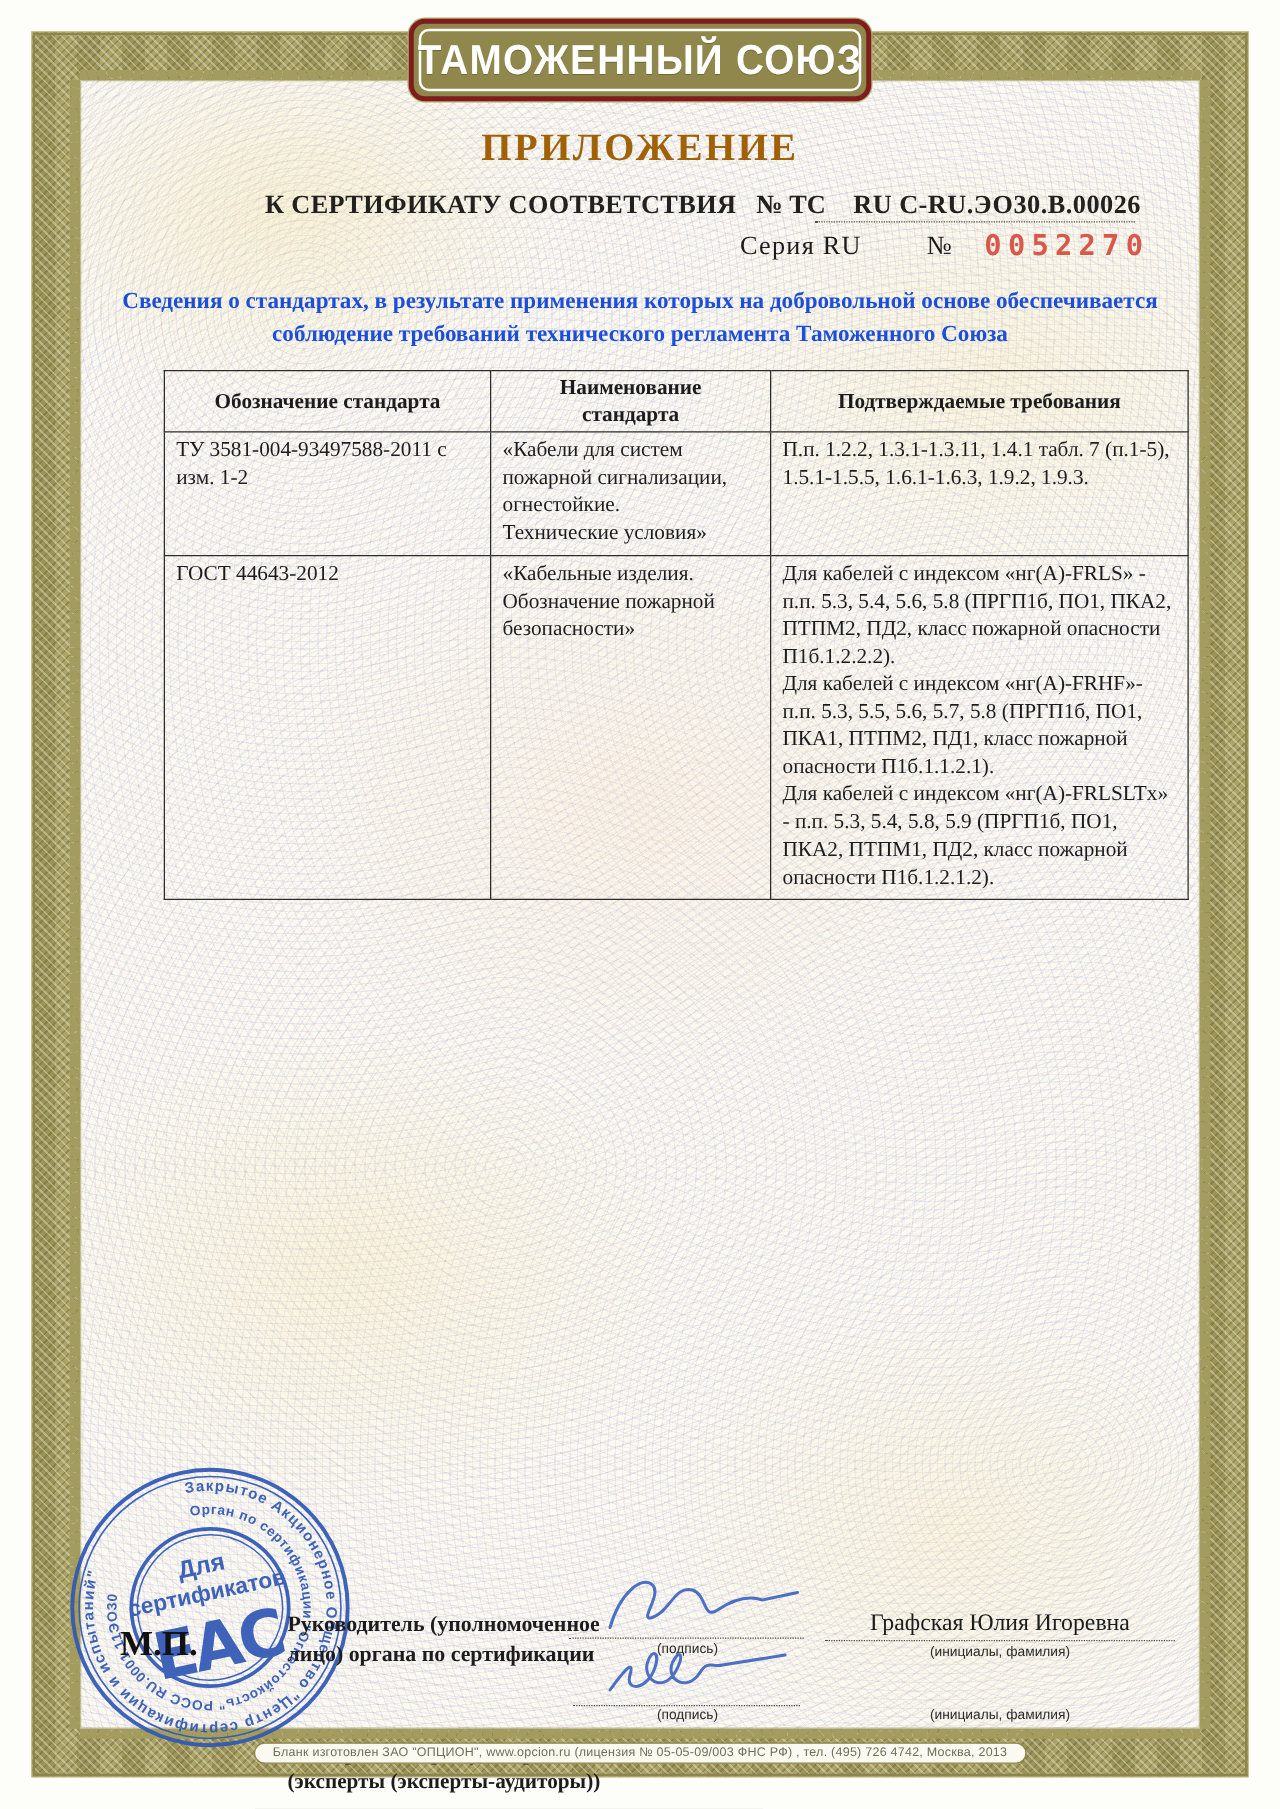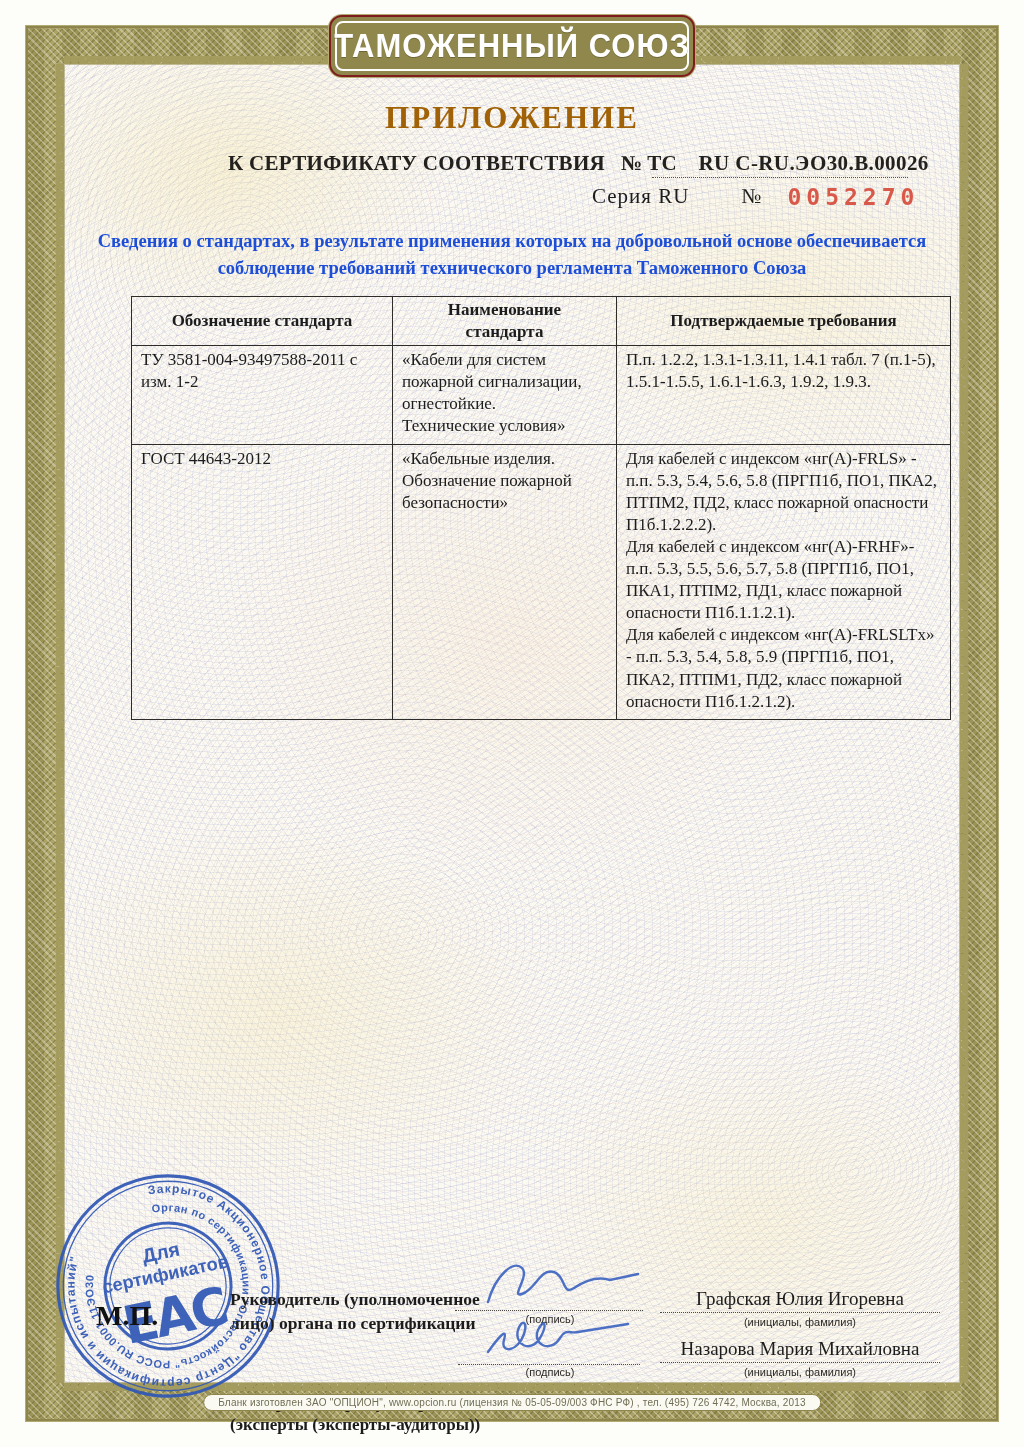--- a/index.html
+++ b/index.html
@@ -41,39 +41,39 @@
   .sc-bot{left:64px;right:64px;bottom:56px;height:8px;
     background:repeating-radial-gradient(circle at 28px 8px, #a49b5e 0 6.5px, rgba(164,155,94,0) 7.5px);background-size:56px 8px;}
   .sc-left{top:64px;bottom:64px;left:56px;width:8px;
     background:repeating-radial-gradient(circle at 0 28px, #a49b5e 0 6.5px, rgba(164,155,94,0) 7.5px);background-size:8px 56px;}
   .sc-right{top:64px;bottom:64px;right:56px;width:8px;
     background:repeating-radial-gradient(circle at 8px 28px, #a49b5e 0 6.5px, rgba(164,155,94,0) 7.5px);background-size:8px 56px;}
 
   
   .banner{
     position:absolute;z-index:3;top:15px;left:50%;transform:translateX(-50%);
-    width:362px;height:58px;background:#8f874b;border:2px solid #7f1d1d;border-radius:13px;
+    width:362px;height:58px;background:#8f874b;border:4px solid #7f1d1d;border-radius:13px;
     box-shadow:0 0 0 1px #b3ab74;
   }
   .banner-inner{
     position:absolute;inset:4px;border:2.5px solid #ffffff;border-radius:8px;
     display:flex;align-items:center;justify-content:center;
   }
   .banner-text{
     font-family:"Liberation Sans", sans-serif;font-weight:bold;font-size:31px;
     color:#ffffff;letter-spacing:1px;white-space:nowrap;
     text-shadow:0 1px 0 rgba(90,84,40,.6);transform:scaleY(1.08);
   }
 
   .abs{position:absolute;z-index:3;}
   .title{
     left:0;right:0;top:100px;text-align:center;
     font-size:31px;font-weight:bold;letter-spacing:2px;color:#a16207;
   }
-  .subtitle-row{left:228px;top:151px;display:flex;align-items:baseline;
+  .subtitle-row{left:212px;top:151px;display:flex;align-items:baseline;
     font-size:21px;font-weight:bold;color:#23211e;justify-content:space-between;}
   .subtitle{letter-spacing:.3px;}
   .tc-label{margin-left:16px;}
   .cert-number{margin-left:22px;font-size:21px;letter-spacing:.4px;}
   .cert-underline{left:652px;top:177px;width:256px;border-bottom:1.5px dotted #55524a;}
   .series-row{left:592px;top:184px;display:flex;align-items:flex-start;font-size:21px;}
   .series-label{letter-spacing:1px;}
   .number-sign{margin-left:52px;}
   .serial-number{
     margin-left:26px;font-family:"DejaVu Sans Mono", monospace;font-weight:bold;
@@ -221,18 +221,17 @@
 
   <svg class="abs sig-svg" style="left:470px;top:1254px;" width="190" height="62" viewBox="0 0 190 62">
     <path d="M18,48 C26,20 44,6 52,14 C60,22 40,44 52,40 C66,35 70,14 84,18 C96,22 92,42 104,34 C116,26 128,22 140,26 L168,20" fill="none" stroke="#3a62c0" stroke-width="2.4" stroke-linecap="round" opacity=".9"></path>
   </svg>
   <svg class="abs sig-svg" style="left:478px;top:1308px;" width="180" height="58" viewBox="0 0 180 58">
     <path d="M10,44 C20,30 30,18 26,32 C22,46 40,44 46,26 C50,14 44,10 40,22 C36,36 52,46 62,30 C70,16 66,10 60,22 C54,36 72,46 82,30 C88,20 92,26 100,24 L150,16" fill="none" stroke="#3a62c0" stroke-width="2.4" stroke-linecap="round" opacity=".9"></path>
   </svg>
 
   <div class="abs name1">Графская Юлия Игоревна</div>
   <div class="abs namecap namecap1">(инициалы, фамилия)</div>
-  <div class="abs name2">Назарова Мария Михайловна</div>
   <div class="abs namecap namecap2">(инициалы, фамилия)</div>
 
   <div class="abs footer-pill">Бланк изготовлен ЗАО "ОПЦИОН", www.opcion.ru (лицензия № 05-05-09/003 ФНС РФ) , тел. (495) 726 4742, Москва, 2013</div>
 
 </div>
 
 </body></html>

